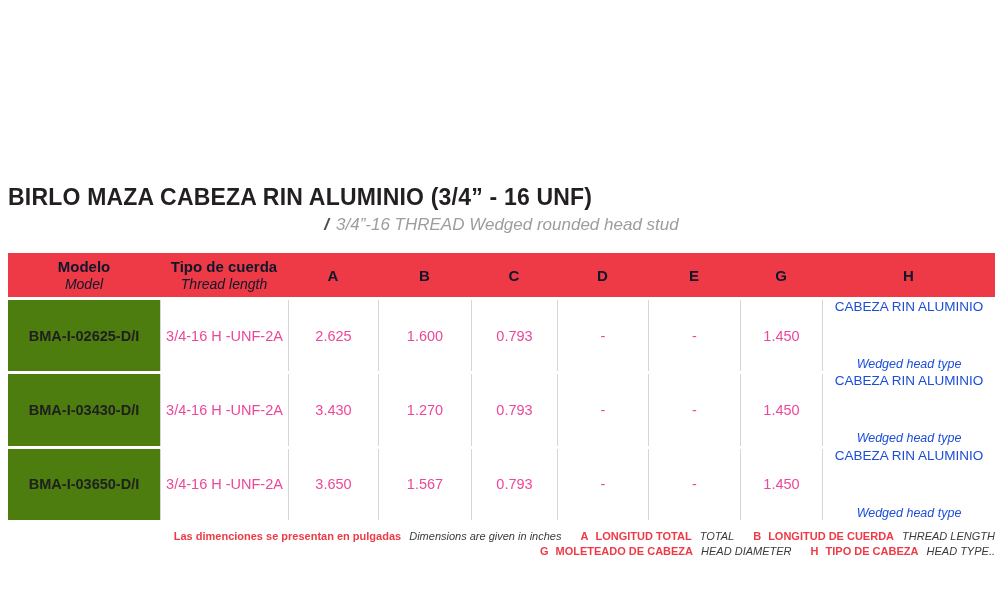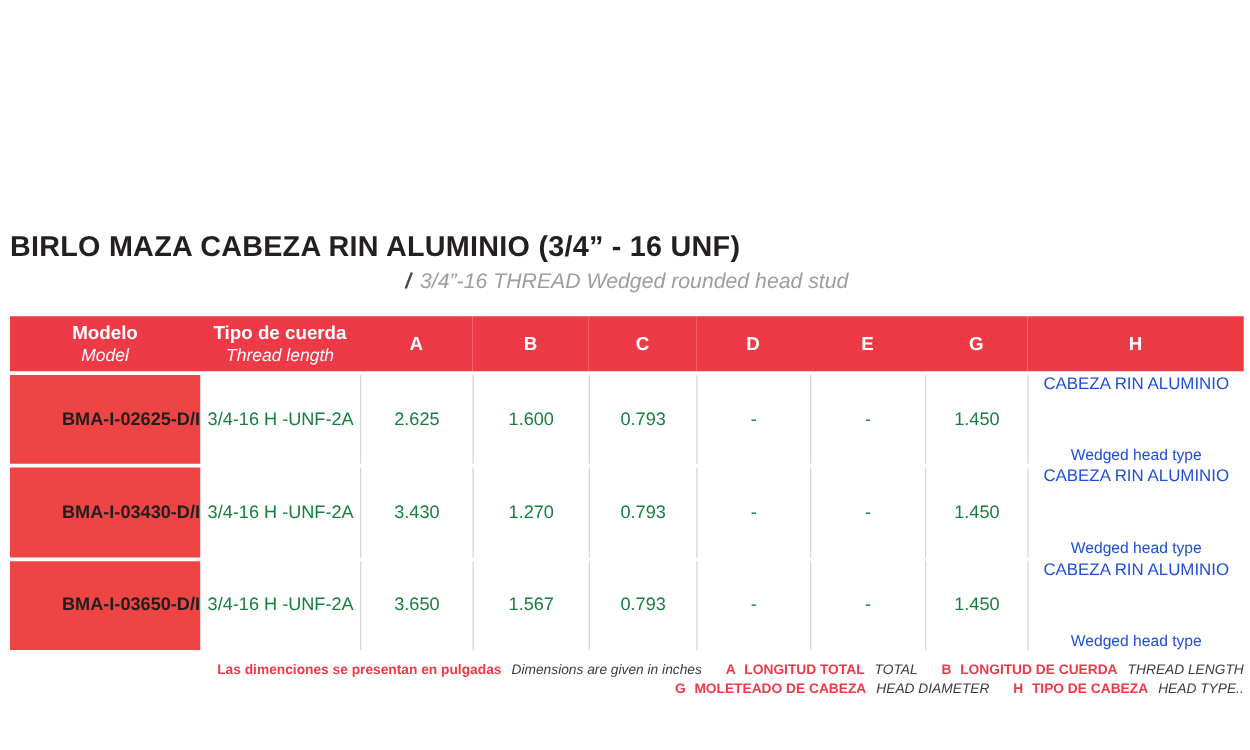--- a/index.html
+++ b/index.html
@@ -9,31 +9,31 @@
   .content { position:absolute; left:8px; top:183px; width:987px; }
 
   .title { text-align:left; font-size:23px; font-weight:bold; color:#231f20;
            letter-spacing:0.2px; line-height:28px; }
   .subtitle { text-align:center; font-size:17px; color:#9b9da0; font-style:italic;
               line-height:24px; margin-top:2px; }
   .subtitle .slash { font-weight:bold; color:#4a4a4a; margin-right:7px; font-style:italic; }
 
   table { width:987px; table-layout:fixed; border-collapse:separate; border-spacing:0 3px;
           margin-top:13px; }
-  thead th { background:#ee3a46; color:#ffffff; height:44px; text-align:center;
+  thead th { background:#ee3a46; color:#0f172a; height:44px; text-align:center;
              vertical-align:middle; font-size:15px; font-weight:bold; }
   .hdr-en { display:block; font-style:italic; font-weight:normal; font-size:14px; margin-top:1px; }
   .hdr-es { display:block; }
   .dim-letter { font-size:15px; }
 
   tbody td { background:#ffffff; height:32px; text-align:center; vertical-align:middle;
-             font-size:14.5px; color:#15803d; border-left:1px solid #d6d6d6; }
-  tbody td.cell-model { background:#ef4444; font-weight:bold; color:#1f1f1f; border-left:none;text-align:right; }
+             font-size:14.5px; color:#ec4899; border-left:1px solid #d6d6d6; }
+  tbody td.cell-model { background:#4d7c0f; font-weight:bold; color:#1f1f1f; border-left:none; }
   td.cell-head-type { line-height:1.05; font-size:13.5px; color:#1d4ed8; }
-  td.cell-head-type .ht-en { display:block; font-size:12.5px;margin-top:44px; }
+  td.cell-head-type .ht-en { display:block; font-style:italic; font-size:12.5px;margin-top:44px; }
 
   .footnotes { margin-top:6px; text-align:right; font-size:11px; line-height:15px; color:#3a3a3a; }
   .fn-line { white-space:nowrap; }
   .fn-es { color:#ee3a46; font-weight:bold; }
   .fn-en { font-style:italic; color:#3a3a3a; margin-left:5px; }
   .fn-key { color:#ee3a46; font-weight:bold; margin-left:16px; margin-right:7px; }
   .fn-key.first { margin-left:0; }
 </style>
 </head>
 <body>

